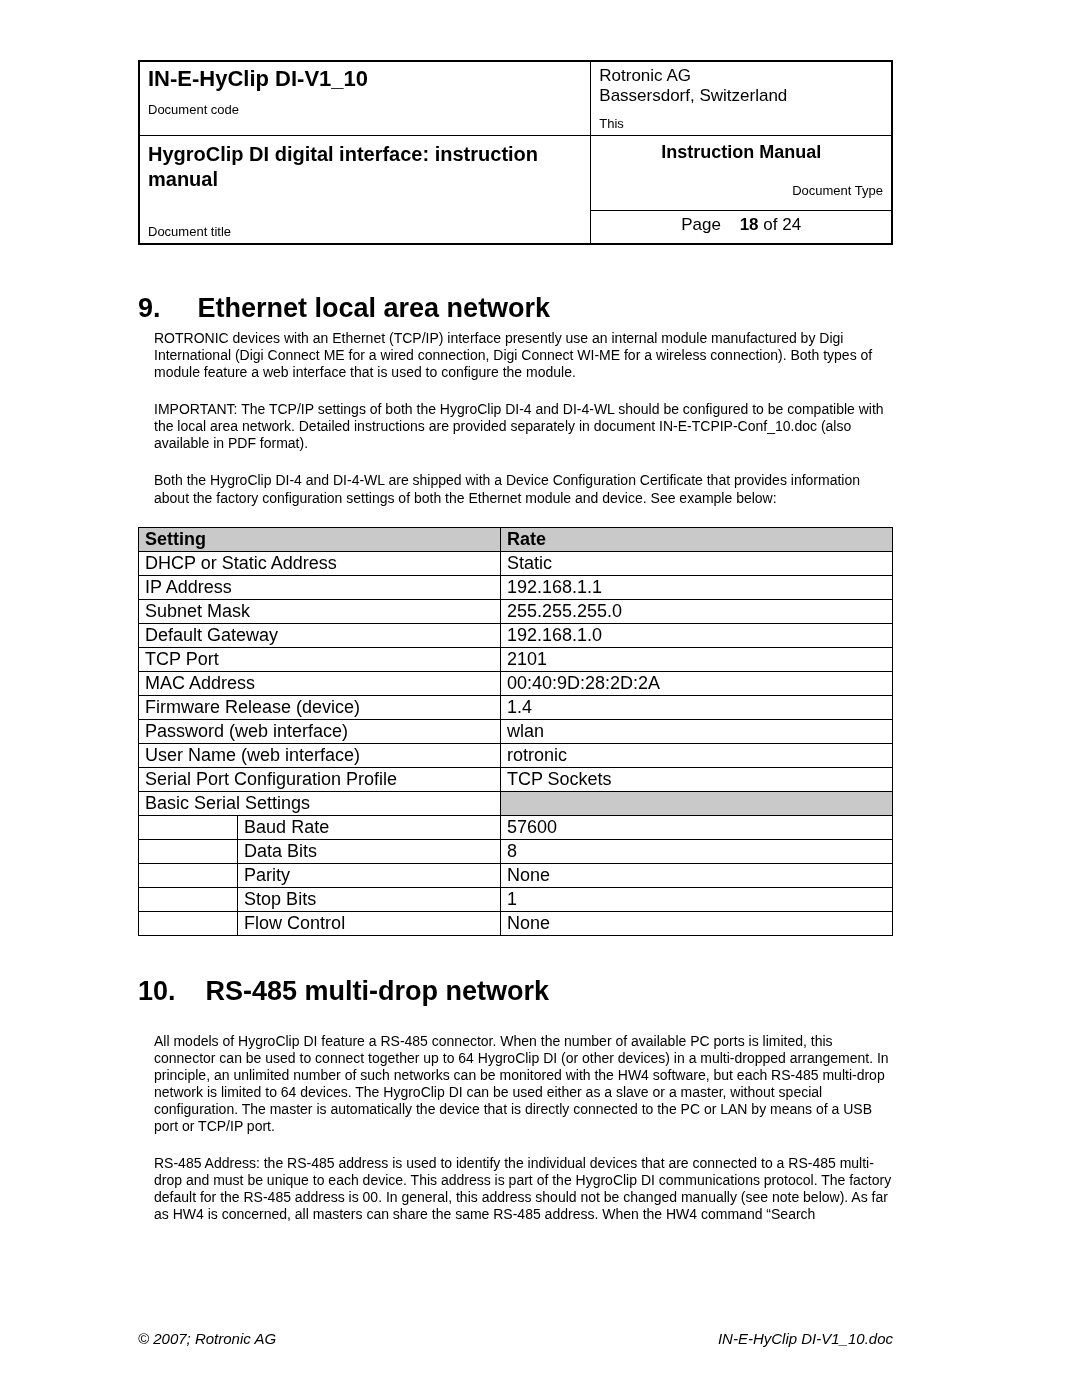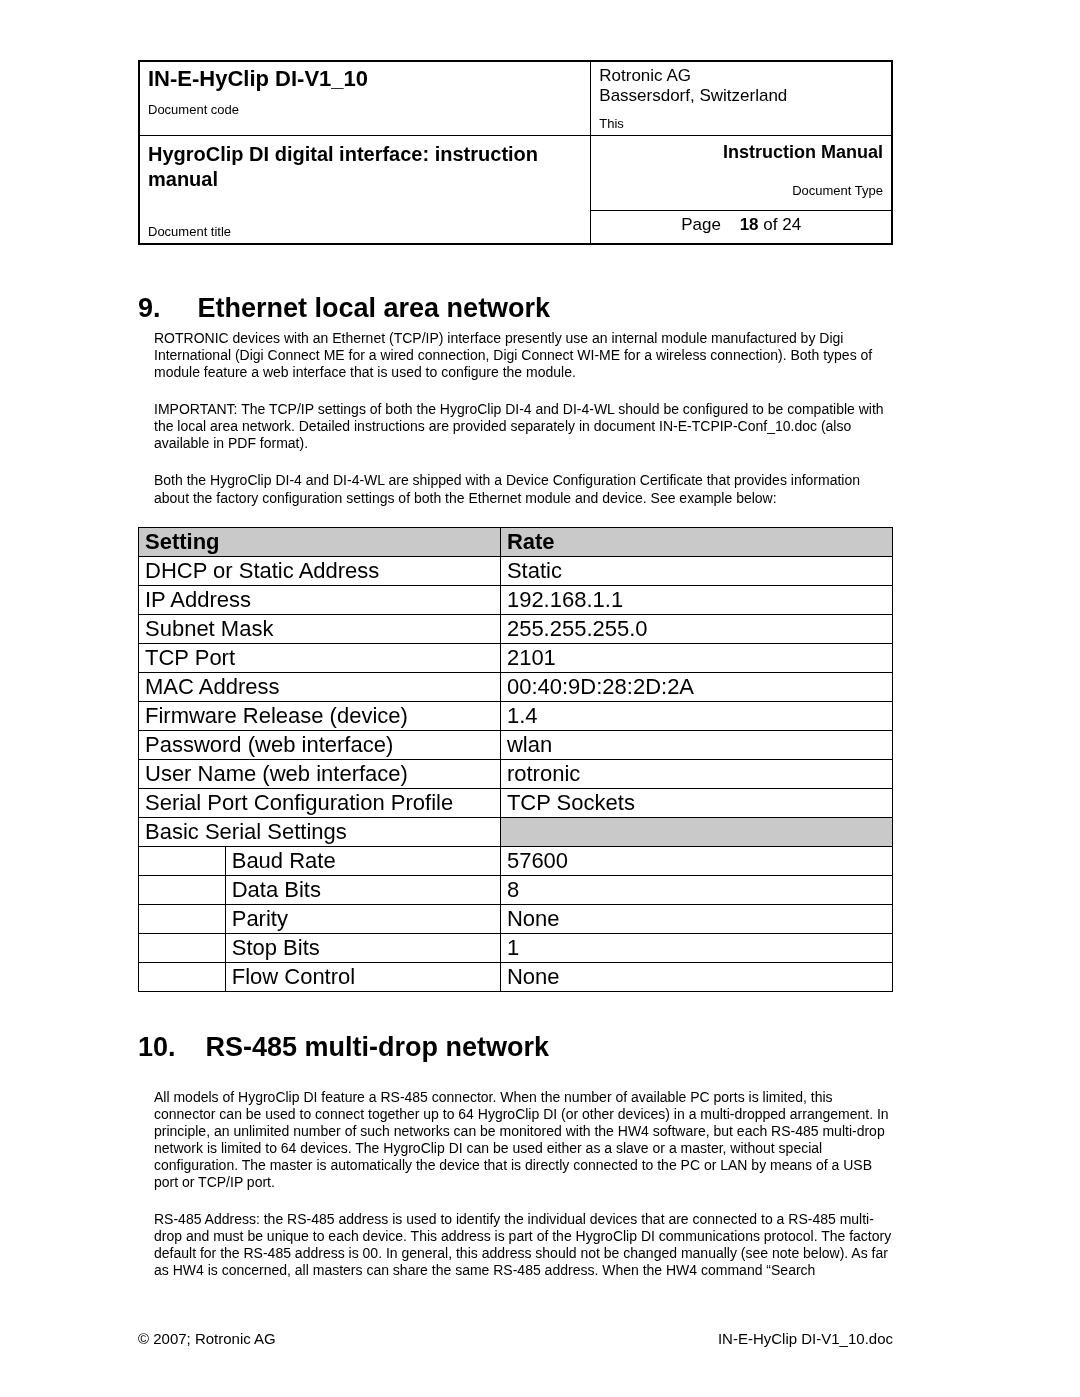--- a/index.html
+++ b/index.html
@@ -25,21 +25,21 @@
   .hdr td {
     border: 1.5px solid #000;
     padding: 4px 8px 4px 8px;
     vertical-align: top;
   }
   .hdr .left { width: 60%; }
   .hdr .right { width: 40%; }
   .doc-code { font-weight: bold; font-size: 22px; }
   .sub-label { font-size: 13px; display: block; margin-top: 10px; }
   .doc-title-main { font-weight: bold; font-size: 20px; line-height: 1.25; }
-  .instr { font-weight: bold; font-size: 18px; text-align: right; display: block; }
+  .instr { font-weight: bold; font-size: 18px; text-align: center; display: block; }
   .doctype { font-size: 13px; text-align: right; display: block; margin-top: 20px; }
   .pagebox { text-align: center; font-size: 17px; padding: 6px 8px; }
   .pagebox .pg-num { font-weight: bold; margin-left: 14px; margin-top: 36px; }
 
   h2.section {
     font-size: 27px;
     font-weight: bold;
     margin: 48px 0 6px 0;
   }
   h2.section .num { display: inline-block; width: 52px; }
@@ -48,21 +48,21 @@
     font-size: 14px;
     line-height: 1.22;
     margin: 6px 0 20px 16px;
   }
   p.body .b { font-weight: normal; }
 
   table.settings {
     border: 1.5px solid #000;
     border-collapse: collapse;
     width: 100%;
-    font-size: 22px;
+    font-size: 18px;
     margin-top: 4px;
   }
   table.settings th, table.settings td {
     border: 1px solid #000;
     text-align: left;
     padding: 1px 6px;
     font-weight: normal;
   }
   table.settings thead th {
     background: #c9c9c9;
@@ -74,20 +74,21 @@
   }
   table.settings .col-set { width: 48%; }
 
   .footer {
     position: absolute;
     bottom: 50px;
     left: 138px;
     right: 135px;
     display: flex;
     justify-content: space-between;
+    font-style: italic;
     font-size: 15px;
   }
 </style>
 </head>
 <body>
 
 <div class="page">
 
   <table class="hdr">
     <tbody>
@@ -149,20 +150,24 @@
         </tr>
         <tr>
           <td colspan="2">IP Address</td>
           <td>192.168.1.1</td>
         </tr>
         <tr>
           <td colspan="2">Subnet Mask</td>
           <td>255.255.255.0</td>
         </tr>
         <tr>
+          <td colspan="2">Default Gateway</td>
+          <td>192.168.1.0</td>
+        </tr>
+        <tr>
           <td colspan="2">TCP Port</td>
           <td>2101</td>
         </tr>
         <tr>
           <td colspan="2">MAC Address</td>
           <td>00:40:9D:28:2D:2A</td>
         </tr>
         <tr>
           <td colspan="2">Firmware Release (device)</td>
           <td>1.4</td>

